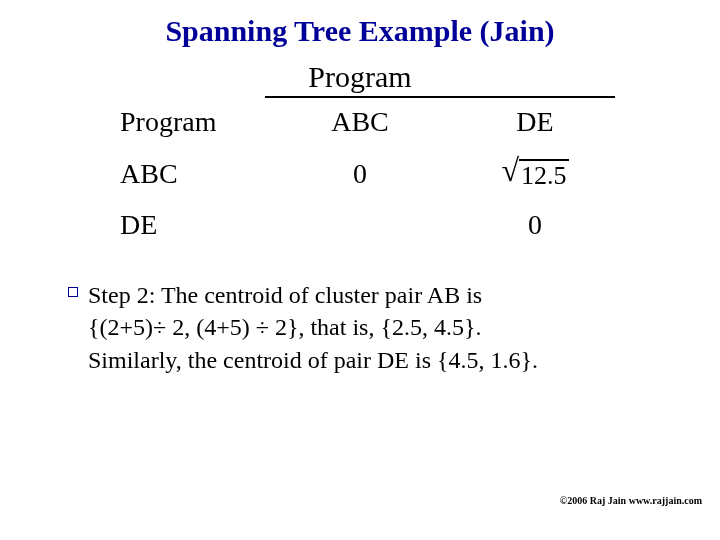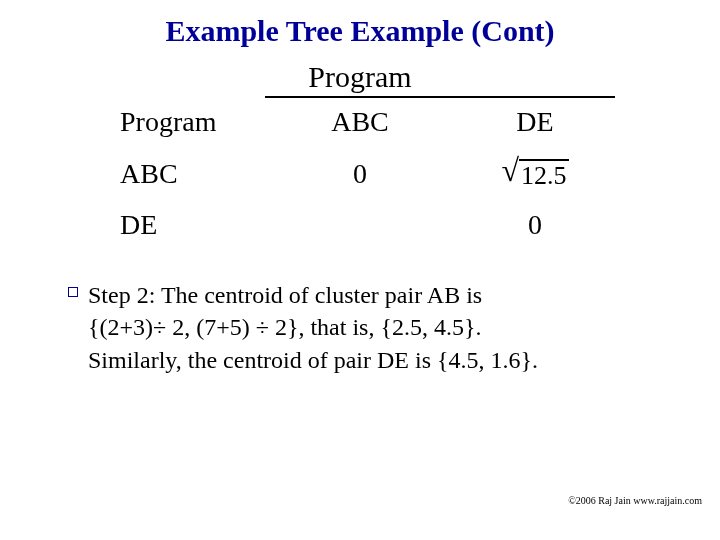--- a/index.html
+++ b/index.html
@@ -89,37 +89,38 @@
     line-height: 1.35;
     color: #000;
   }
   .copyright {
     position: absolute;
     bottom: 34px;
     right: 18px;
     font-size: 10px;
     color: #000;
     white-space: nowrap;
+    font-weight: bold;
   }
   .pagenum {
     position: absolute;
     bottom: 8px;
     left: 0;
     width: 100%;
     text-align: center;
     font-size: 18px;
     color: #000;
   }
 </style>
 </head>
 <body>
 
 <div class="slide">
 
-  <h1 class="title">Example Tree Example (Cont)</h1>
+  <h1 class="title">Spanning Tree Example (Jain)</h1>
 
   <div class="matrix">
     <div class="matrix-top">Program</div>
     <div class="matrix-rule"></div>
 
     <div class="matrix-row">
       <div class="cell left">Program</div>
       <div class="cell mid">ABC</div>
       <div class="cell right">DE</div>
     </div>
@@ -139,20 +140,20 @@
       <div class="cell left">DE</div>
       <div class="cell mid"></div>
       <div class="cell right">0</div>
     </div>
   </div>
 
   <div class="bullet-block">
     <div class="bullet"></div>
     <div class="step-text">
       <span>Step 2: The centroid of cluster pair AB is</span><br>
-      <span>{(2+3)÷ 2, (7+5) ÷ 2}, that is, {2.5, 4.5}.</span><br>
+      <span>{(2+5)÷ 2, (4+5) ÷ 2}, that is, {2.5, 4.5}.</span><br>
       <span>Similarly, the centroid of pair DE is {4.5, 1.6}.</span>
     </div>
   </div>
 
   <div class="copyright">©2006 Raj Jain www.rajjain.com</div>
 
 </div>
 
 </body></html>

